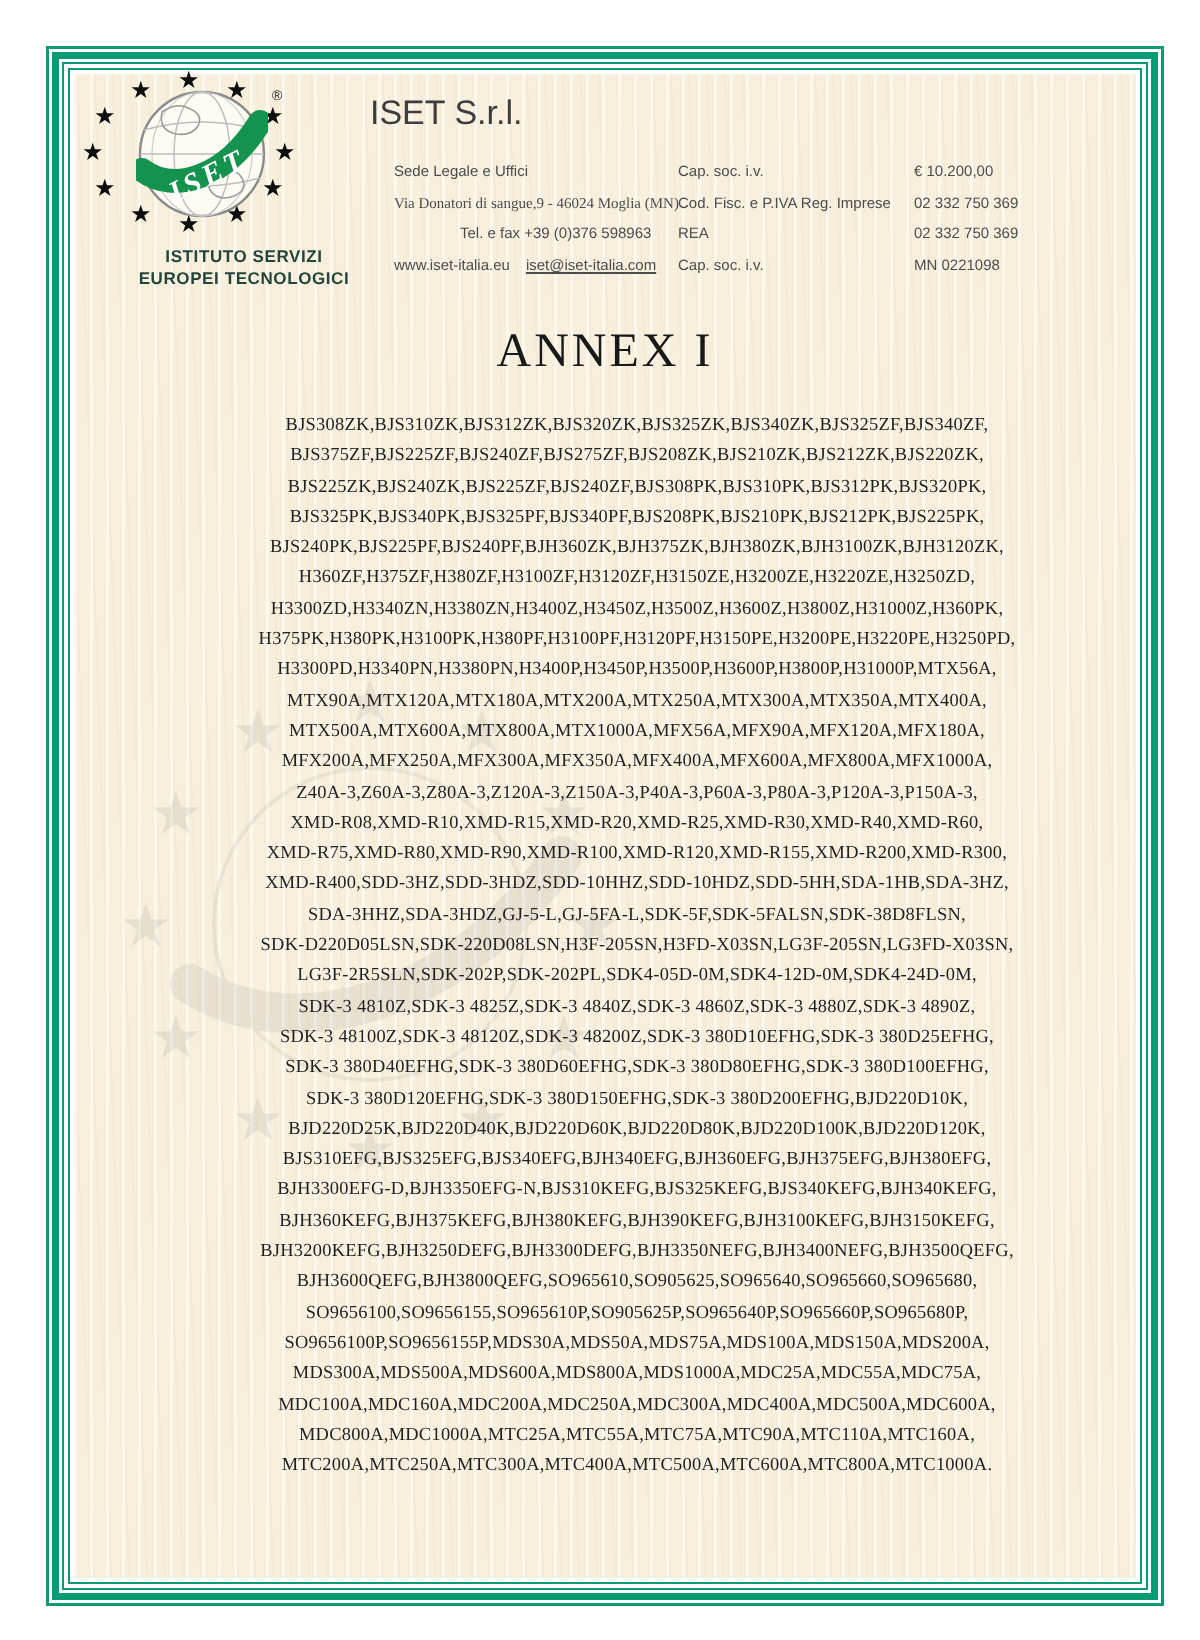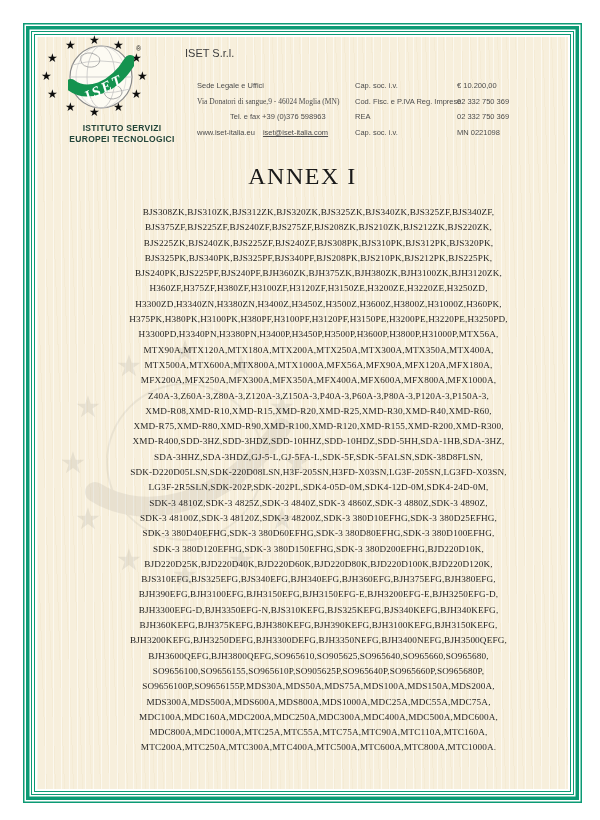--- a/index.html
+++ b/index.html
@@ -26,25 +26,25 @@
   }
   
   .logo { position:absolute; left:5px; top:2px; width:160px; height:125px; }
   .logo .star { position:absolute; font-size:12px; color:#0d0d0d; line-height:12px; }
   .logo .globe { position:absolute; left:26px; top:5px; }
   .logo .rmark { position:absolute; left:94px; top:6px; font-size:7px; color:#222; }
   .org-name {
     position:absolute; left:0; top:84px; width:160px; text-align:center;
     font-size:8.5px; font-weight:bold; color:#23453a; line-height:11px; letter-spacing:0.3px;
   }
-  .company-name { position:absolute; left:148px; top:10px; font-size:11px; color:#3d3d3d; }
+  .company-name { position:absolute; left:148px; top:10px; font-size:17px; color:#3d3d3d; }
   .addr { position:absolute; left:160px; font-size:7.5px; color:#4c4c4c; }
   .addr.a1 { top:44px; } .addr.a2 { top:60px;font-family:Liberation Serif, serif; } .addr.a3 { top:75px;margin-left:33px; } .addr.a4 { top:91px; }
   .email { text-decoration:underline; margin-left:8px; color:#4c4c4c; }
-  .reg-label { position:absolute; left:318px; font-size:7.5px; color:#4c4c4c;text-align:center; }
+  .reg-label { position:absolute; left:302px; font-size:7.5px; color:#4c4c4c;text-align:center; }
   .reg-value { position:absolute; left:420px; font-size:7.5px; color:#4c4c4c; }
   .r1 { top:44px; } .r2 { top:60px; } .r3 { top:75px; } .r4 { top:91px; }
   
   .annex-title {
     position:absolute; left:0; top:126px; width:100%; text-align:center;
     font-family:"Liberation Serif", serif; font-size:24px; letter-spacing:1.5px;
     color:#191919; font-weight:400;
   }
   .model-list {
     position:absolute; left:0; top:168px; width:100%; text-align:center;
@@ -152,21 +152,20 @@
         <div class="model-line">XMD-R400,SDD-3HZ,SDD-3HDZ,SDD-10HHZ,SDD-10HDZ,SDD-5HH,SDA-1HB,SDA-3HZ,</div>
         <div class="model-line">SDA-3HHZ,SDA-3HDZ,GJ-5-L,GJ-5FA-L,SDK-5F,SDK-5FALSN,SDK-38D8FLSN,</div>
         <div class="model-line">SDK-D220D05LSN,SDK-220D08LSN,H3F-205SN,H3FD-X03SN,LG3F-205SN,LG3FD-X03SN,</div>
         <div class="model-line">LG3F-2R5SLN,SDK-202P,SDK-202PL,SDK4-05D-0M,SDK4-12D-0M,SDK4-24D-0M,</div>
         <div class="model-line">SDK-3 4810Z,SDK-3 4825Z,SDK-3 4840Z,SDK-3 4860Z,SDK-3 4880Z,SDK-3 4890Z,</div>
         <div class="model-line">SDK-3 48100Z,SDK-3 48120Z,SDK-3 48200Z,SDK-3 380D10EFHG,SDK-3 380D25EFHG,</div>
         <div class="model-line">SDK-3 380D40EFHG,SDK-3 380D60EFHG,SDK-3 380D80EFHG,SDK-3 380D100EFHG,</div>
         <div class="model-line">SDK-3 380D120EFHG,SDK-3 380D150EFHG,SDK-3 380D200EFHG,BJD220D10K,</div>
         <div class="model-line">BJD220D25K,BJD220D40K,BJD220D60K,BJD220D80K,BJD220D100K,BJD220D120K,</div>
         <div class="model-line">BJS310EFG,BJS325EFG,BJS340EFG,BJH340EFG,BJH360EFG,BJH375EFG,BJH380EFG,</div>
-        <div class="model-line">BJH390EFG,BJH3100EFG,BJH3150EFG,BJH3150EFG-E,BJH3200EFG-E,BJH3250EFG-D,</div>
         <div class="model-line">BJH3300EFG-D,BJH3350EFG-N,BJS310KEFG,BJS325KEFG,BJS340KEFG,BJH340KEFG,</div>
         <div class="model-line">BJH360KEFG,BJH375KEFG,BJH380KEFG,BJH390KEFG,BJH3100KEFG,BJH3150KEFG,</div>
         <div class="model-line">BJH3200KEFG,BJH3250DEFG,BJH3300DEFG,BJH3350NEFG,BJH3400NEFG,BJH3500QEFG,</div>
         <div class="model-line">BJH3600QEFG,BJH3800QEFG,SO965610,SO905625,SO965640,SO965660,SO965680,</div>
         <div class="model-line">SO9656100,SO9656155,SO965610P,SO905625P,SO965640P,SO965660P,SO965680P,</div>
         <div class="model-line">SO9656100P,SO9656155P,MDS30A,MDS50A,MDS75A,MDS100A,MDS150A,MDS200A,</div>
         <div class="model-line">MDS300A,MDS500A,MDS600A,MDS800A,MDS1000A,MDC25A,MDC55A,MDC75A,</div>
         <div class="model-line">MDC100A,MDC160A,MDC200A,MDC250A,MDC300A,MDC400A,MDC500A,MDC600A,</div>
         <div class="model-line">MDC800A,MDC1000A,MTC25A,MTC55A,MTC75A,MTC90A,MTC110A,MTC160A,</div>
         <div class="model-line">MTC200A,MTC250A,MTC300A,MTC400A,MTC500A,MTC600A,MTC800A,MTC1000A.</div>

